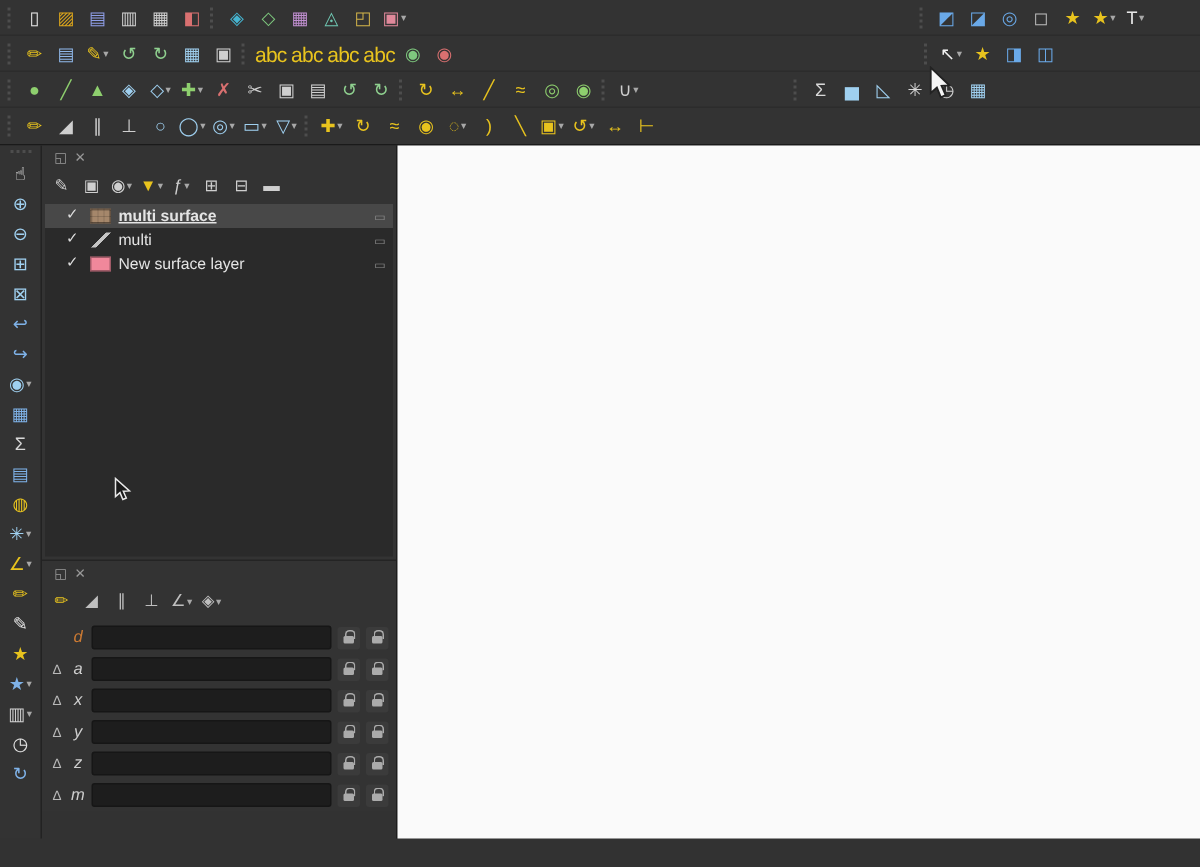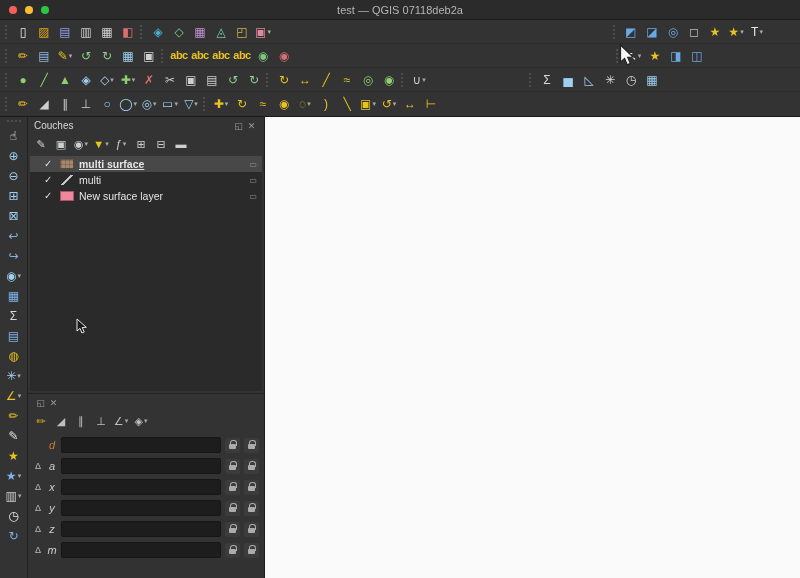--- a/index.html
+++ b/index.html
@@ -14,21 +14,21 @@
   .title{flex:1;text-align:center;font-size:11px;color:#b5b5b5;}
 
   
   .toolbars{background:#333333;border-bottom:1px solid #1a1a1a;}
   .tb-row{display:flex;align-items:center;height:24px;padding:0 3px;border-bottom:1px solid #2c2c2c;}
   .tb-row:last-child{border-bottom:none;}
   .tb-sep{width:4px;height:14px;border-left:2px dotted #4d4d4d;margin:0 4px 0 2px;flex:none;}
   .tb-group{display:flex;align-items:center;gap:1px;}
   .tbtn{display:flex;align-items:center;justify-content:center;min-width:20px;height:20px;border-radius:3px;padding:0 1px;cursor:default;}
   .glyph{font-size:12px;line-height:1;}
-  .glyph.small{font-size:11px;font-weight:bold;letter-spacing:-0.5px;}
+  .glyph.small{font-size:14px;font-weight:normal;letter-spacing:-0.5px;}
   .dd{font-size:7px;color:#a8a8a8;margin-left:1px;}
 
   
   .main{display:flex;height:462px;}
   .vtoolbar{width:28px;background:#333333;border-right:1px solid #222;display:flex;flex-direction:column;align-items:center;padding-top:1px;flex:none;}
   .v-handle{width:14px;height:4px;border-top:2px dotted #4d4d4d;margin:2px 0 2px;}
   .vtoolbar .tbtn{min-width:22px;height:20px;}
 
   .panelcol{width:237px;background:#333333;border-right:1px solid #1d1d1d;display:flex;flex-direction:column;flex:none;}
   .panel{display:flex;flex-direction:column;}
@@ -65,28 +65,20 @@
 
   .filler{flex:1;background:#323232;}
   .canvas{flex:1;background:#fafafa;}
   .cursor{position:absolute;z-index:50;pointer-events:none;}
 </style>
 </head>
 <body>
 
 <div class="window">
 
-  <div class="titlebar">
-    <div class="tl">
-      <span id="tl-close" style="background: rgb(255, 95, 87);"></span>
-      <span id="tl-min" style="background: rgb(254, 188, 46);"></span>
-      <span id="tl-zoom" style="background: rgb(40, 200, 64);"></span>
-    </div>
-    <span class="title">test — QGIS 07118deb2a</span>
-  </div>
 
   <div class="toolbars" id="toolbars">
       <div class="tb-row">
         <span class="tb-sep"></span>
         <div class="tb-group">
           <div class="tbtn">
             <span class="glyph" style="color: rgb(230, 230, 230);">▯</span>
           </div>
           <div class="tbtn">
             <span class="glyph" style="color: rgb(220, 166, 28);">▨</span>
@@ -458,21 +450,20 @@
         </div>
         <div class="tbtn">
           <span class="glyph" style="color: rgb(127, 178, 232);">↻</span>
         </div>
       </div>
 
     <div class="panelcol">
 
       <div class="panel couches">
         <div class="panel-header">
-          <span class="ph-title">Couches</span>
           <span class="ph-btn">◱</span>
           <span class="ph-btn">✕</span>
         </div>
         <div class="layers-tb" id="layers-toolbar">
             <div class="tbtn">
               <span class="glyph" style="color: rgb(207, 207, 207);">✎</span>
             </div>
             <div class="tbtn">
               <span class="glyph" style="color: rgb(207, 207, 207);">▣</span>
             </div>

